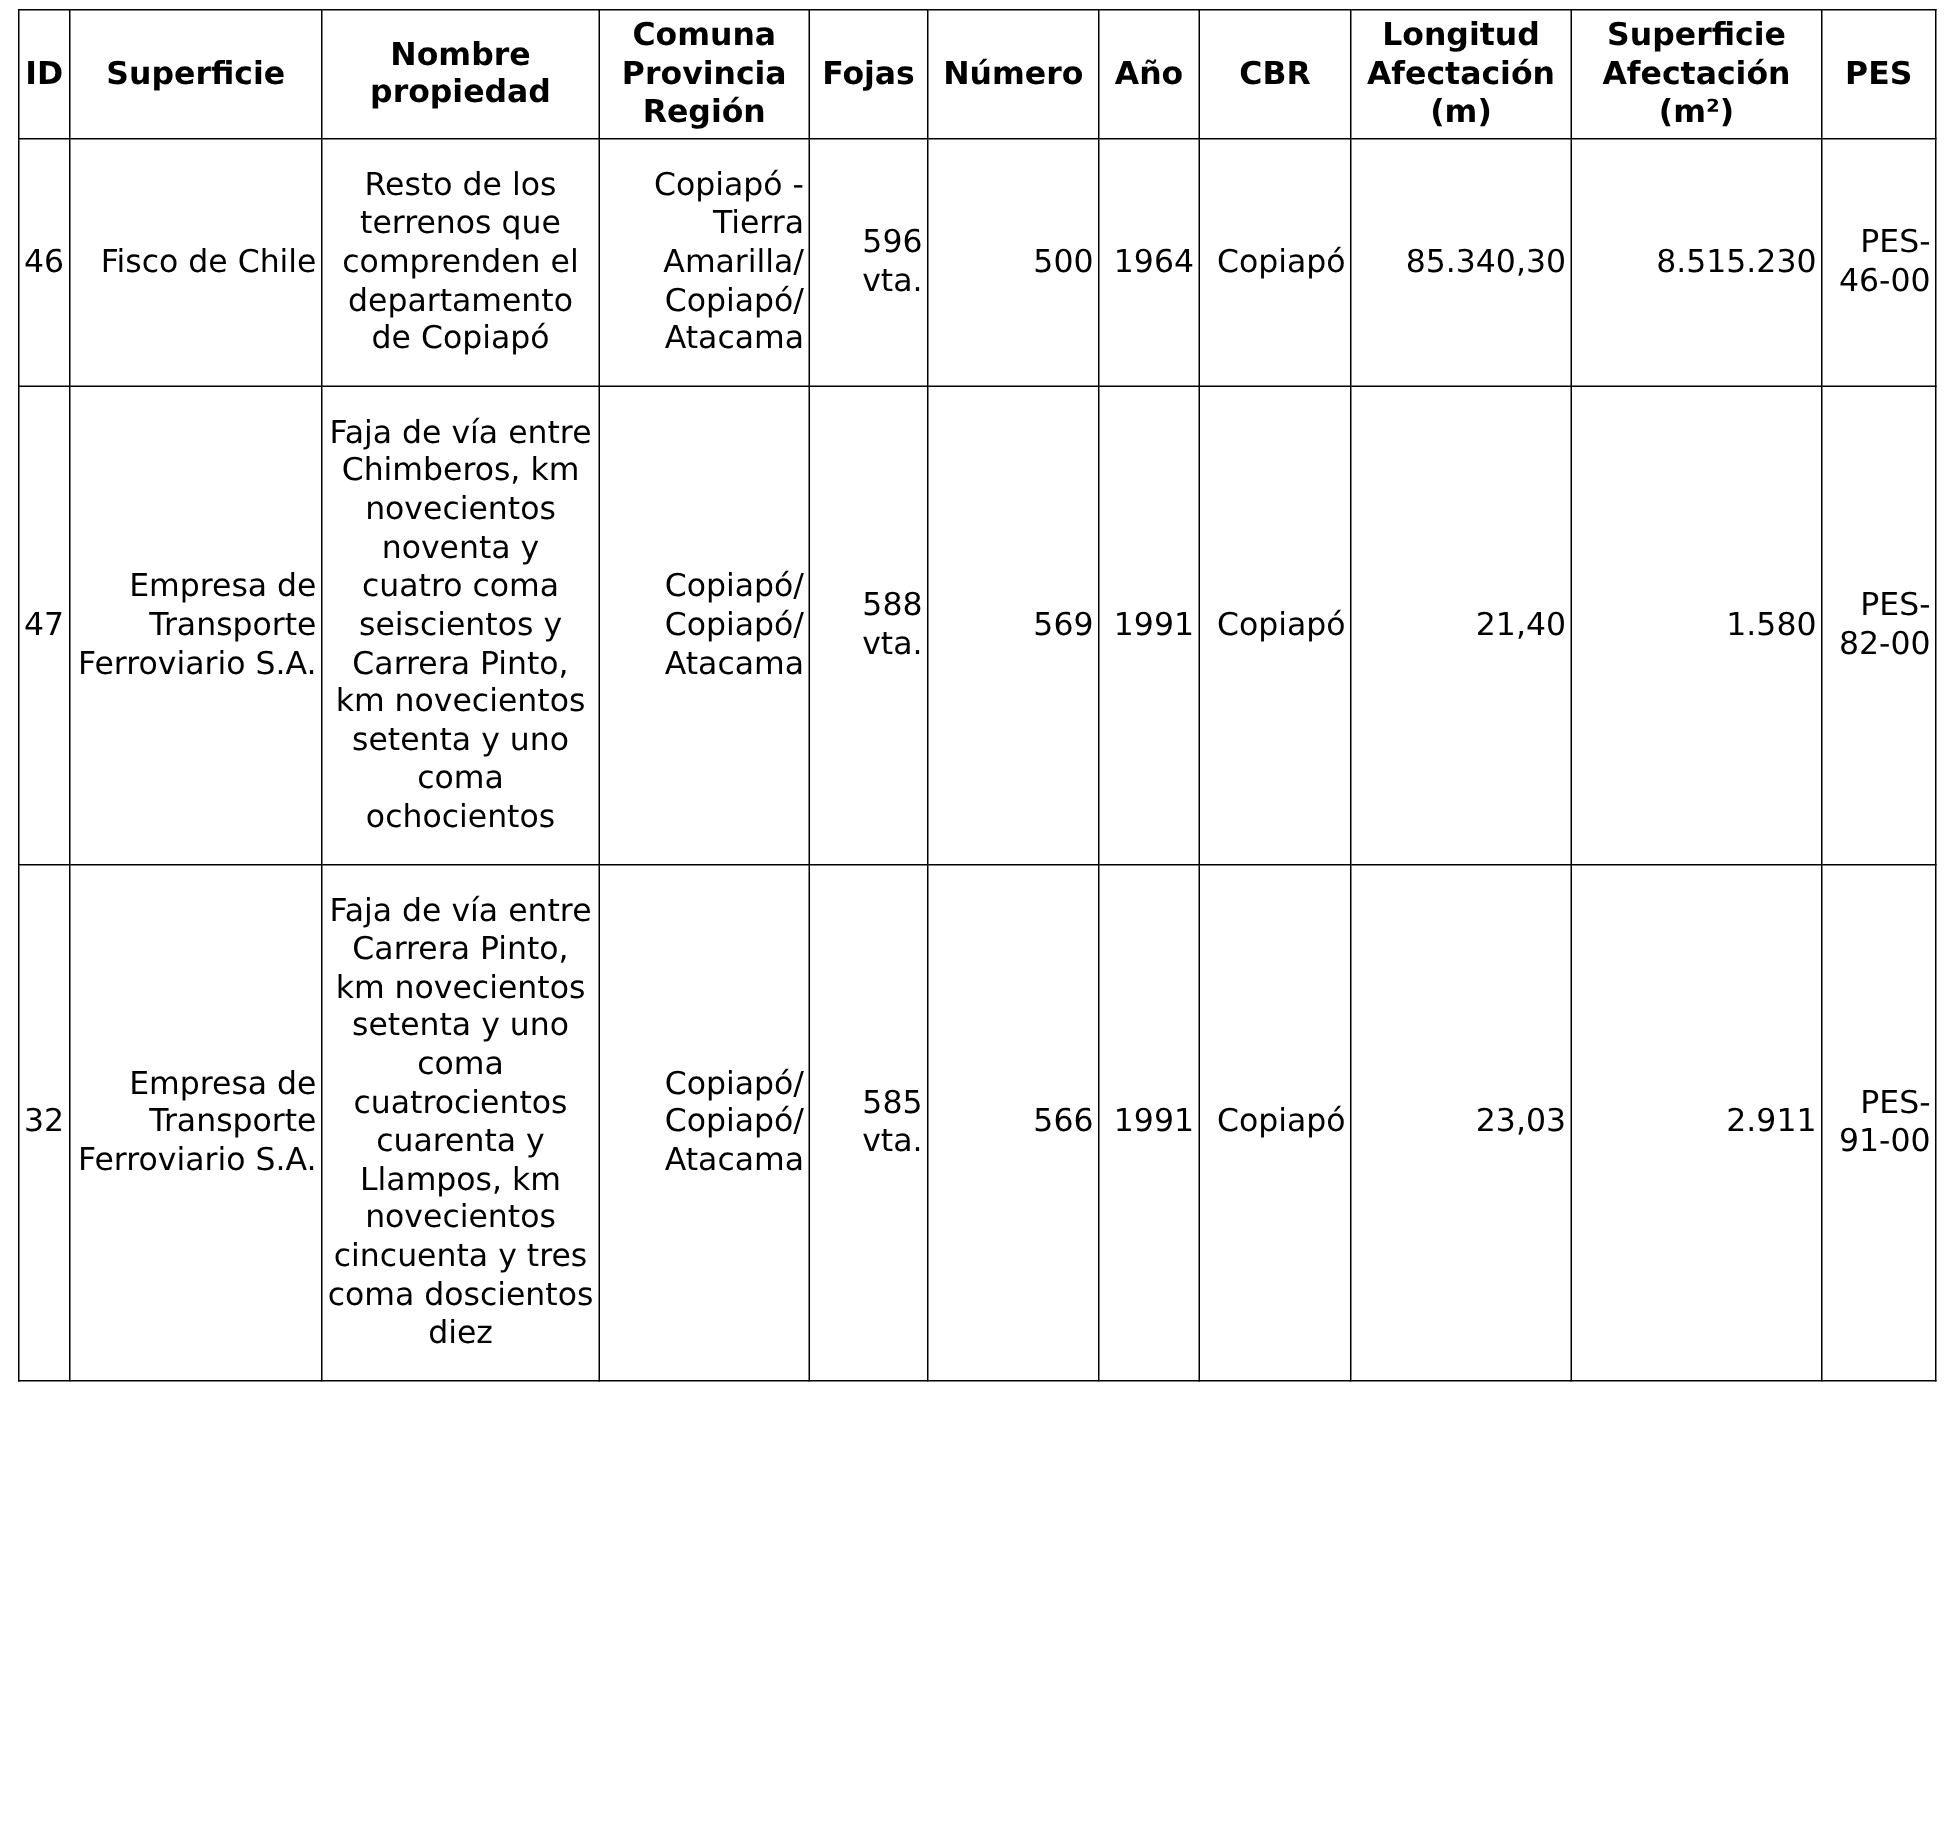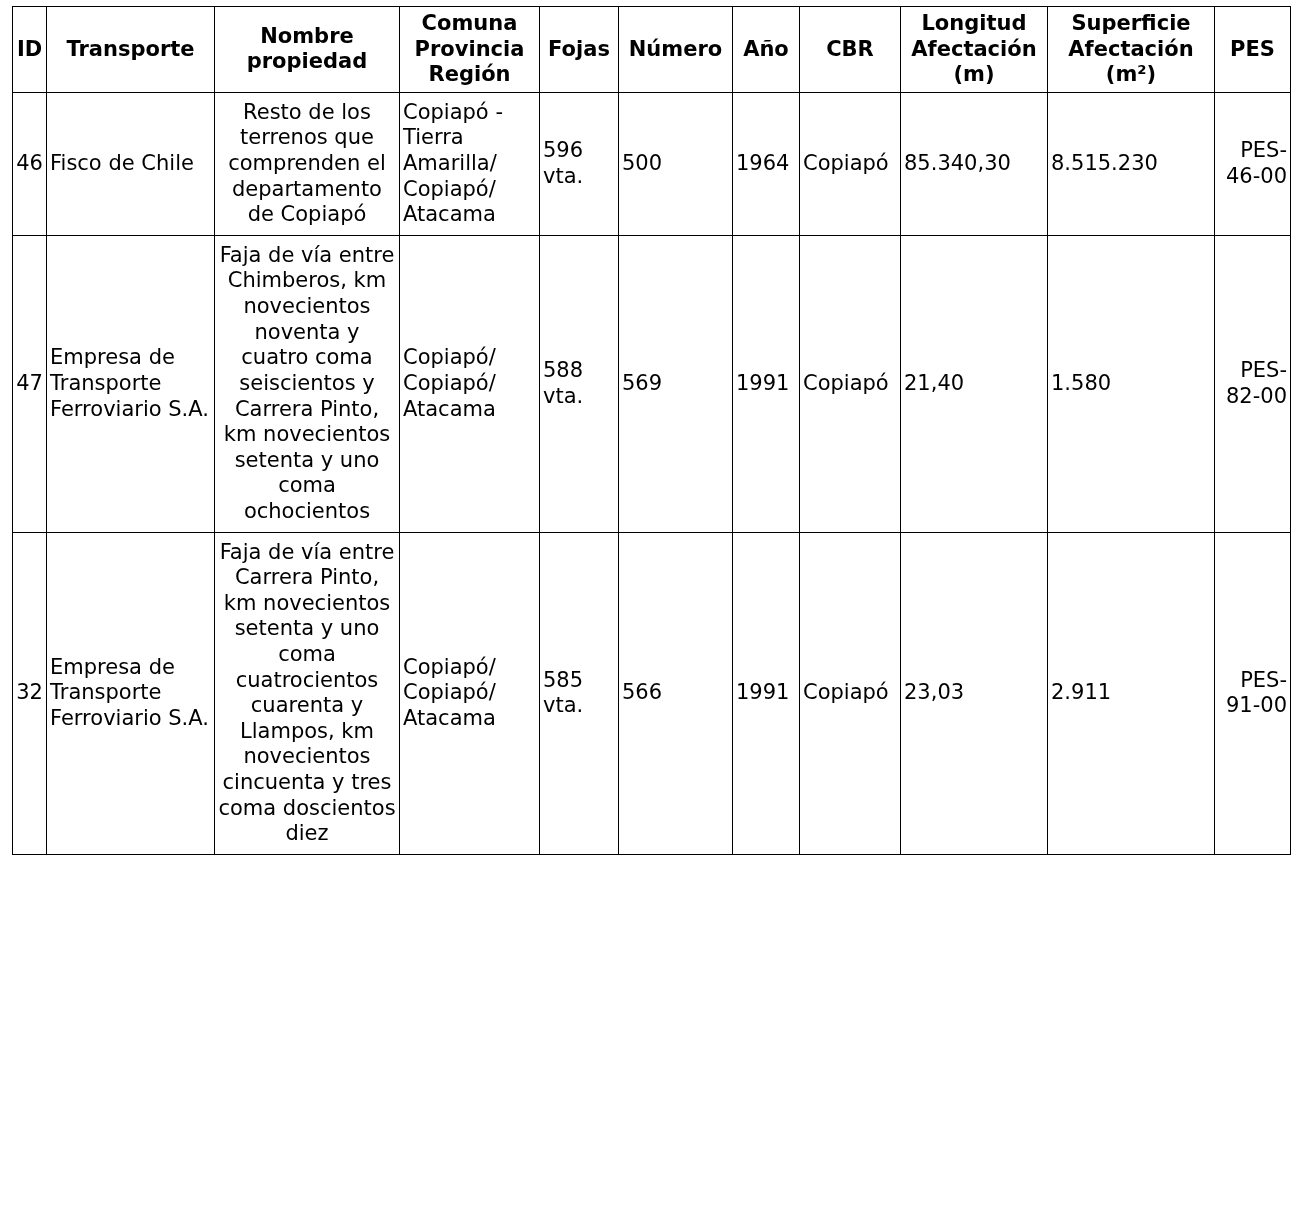--- a/index.html
+++ b/index.html
@@ -22,21 +22,21 @@
   table.data-table {
     border-collapse: collapse;
     table-layout: fixed;
     width: 1278px;
     font-size: 21px;
     line-height: 1.22;
   }
   table.data-table th,
   table.data-table td {
     border: 1px solid #000000;
-    padding: 7px 3px;
+    padding: 18px 3px;
     vertical-align: middle;
     word-wrap: break-word;
     overflow-wrap: break-word;
     hyphens: none;
   }
   table.data-table th {
     font-weight: bold;
     text-align: center;
     vertical-align: middle;
     padding: 4px 2px;
@@ -47,22 +47,22 @@
   col.c-nombre    { width: 185px; }
   col.c-comuna    { width: 140px; }
   col.c-fojas     { width: 79px; }
   col.c-numero    { width: 114px; }
   col.c-anio      { width: 67px; }
   col.c-cbr       { width: 101px; }
   col.c-long      { width: 147px; }
   col.c-sup       { width: 167px; }
   col.c-pes       { width: 76px; }
 
-  td.id-cell      { text-align: center;  vertical-align: middle; padding-left: 2px; }
-  td.center       { text-align: left; }
+  td.id-cell      { text-align: left;  vertical-align: middle; padding-left: 2px; }
+  td.center       { text-align: right; }
   td.nombre-cell  { text-align: center; }
   td.pes-cell     { text-align: right; padding-left: 2px; }
   th.h-id         { text-align: left; padding-left: 1px; }
 </style>
 </head>
 <body>
 
 <div class="sheet">
   <table class="data-table">
     <colgroup>
@@ -74,21 +74,21 @@
       <col class="c-numero">
       <col class="c-anio">
       <col class="c-cbr">
       <col class="c-long">
       <col class="c-sup">
       <col class="c-pes">
     </colgroup>
     <thead>
       <tr>
         <th class="h-id">ID</th>
-        <th>Transporte</th>
+        <th>Superficie</th>
         <th>Nombre propiedad</th>
         <th>Comuna Provincia Región</th>
         <th>Fojas</th>
         <th>Número</th>
         <th>Año</th>
         <th>CBR</th>
         <th>Longitud Afectación (m)</th>
         <th>Superficie Afectación (m²)</th>
         <th>PES</th>
       </tr>

